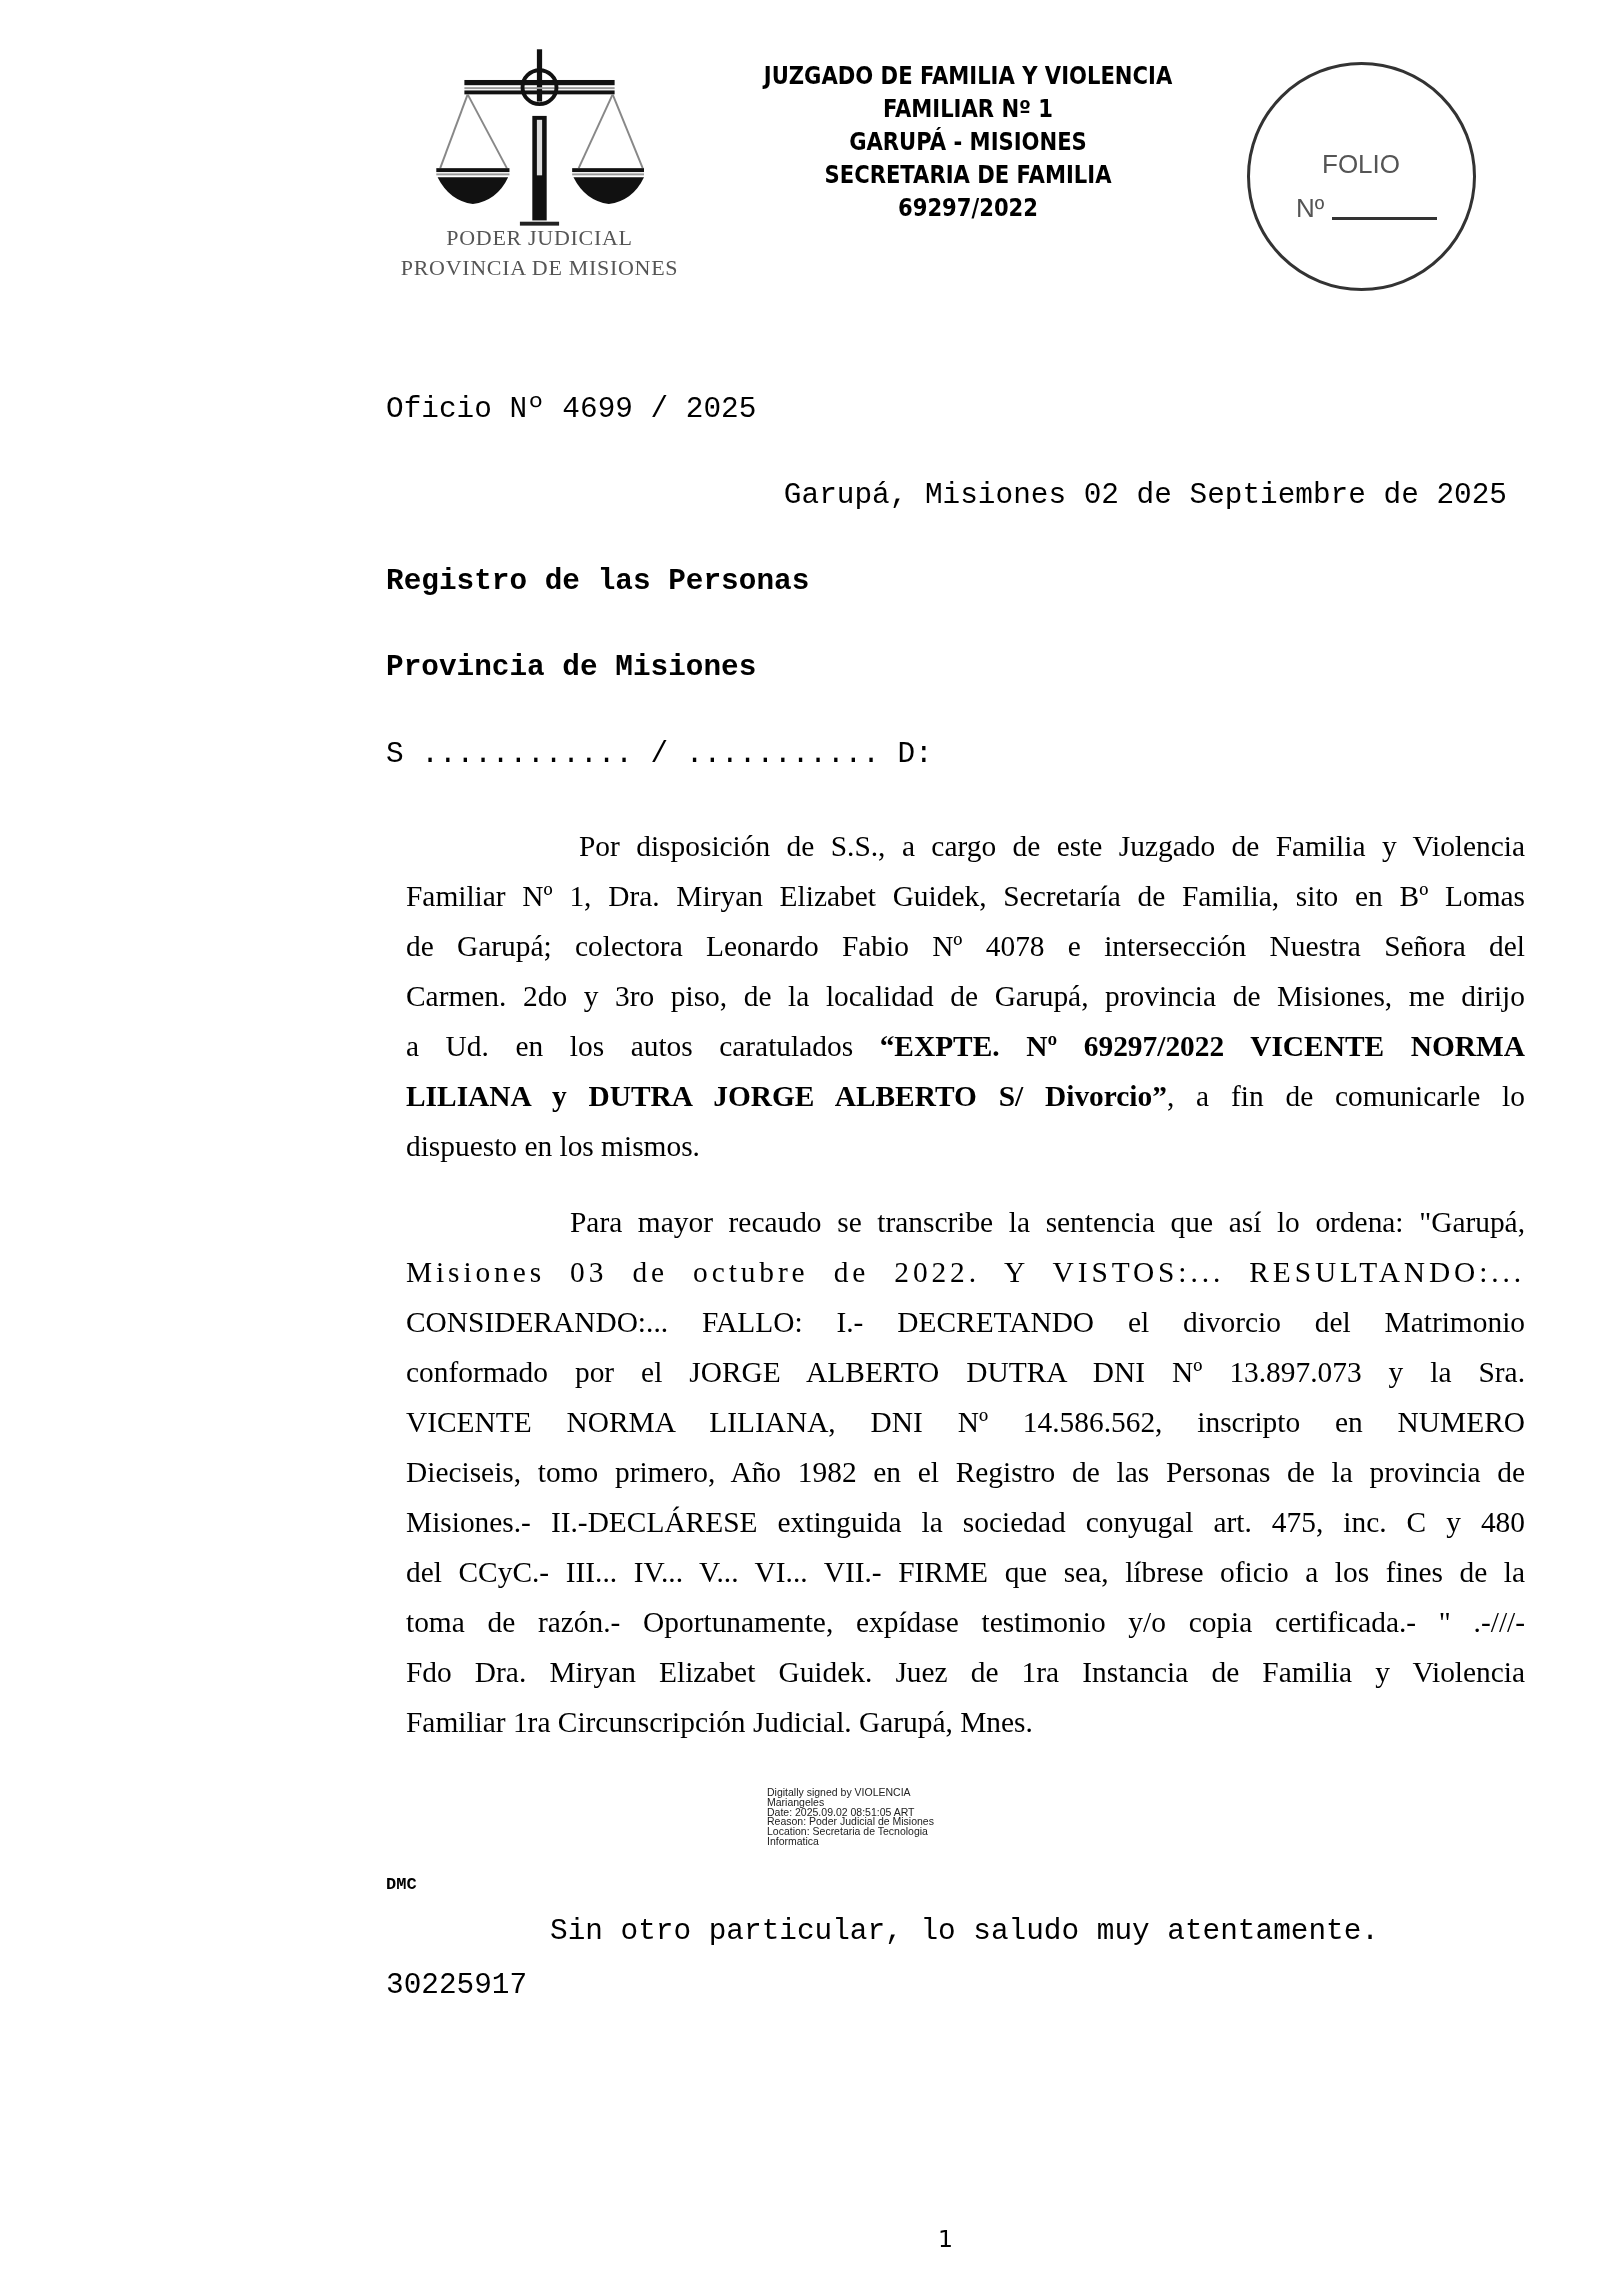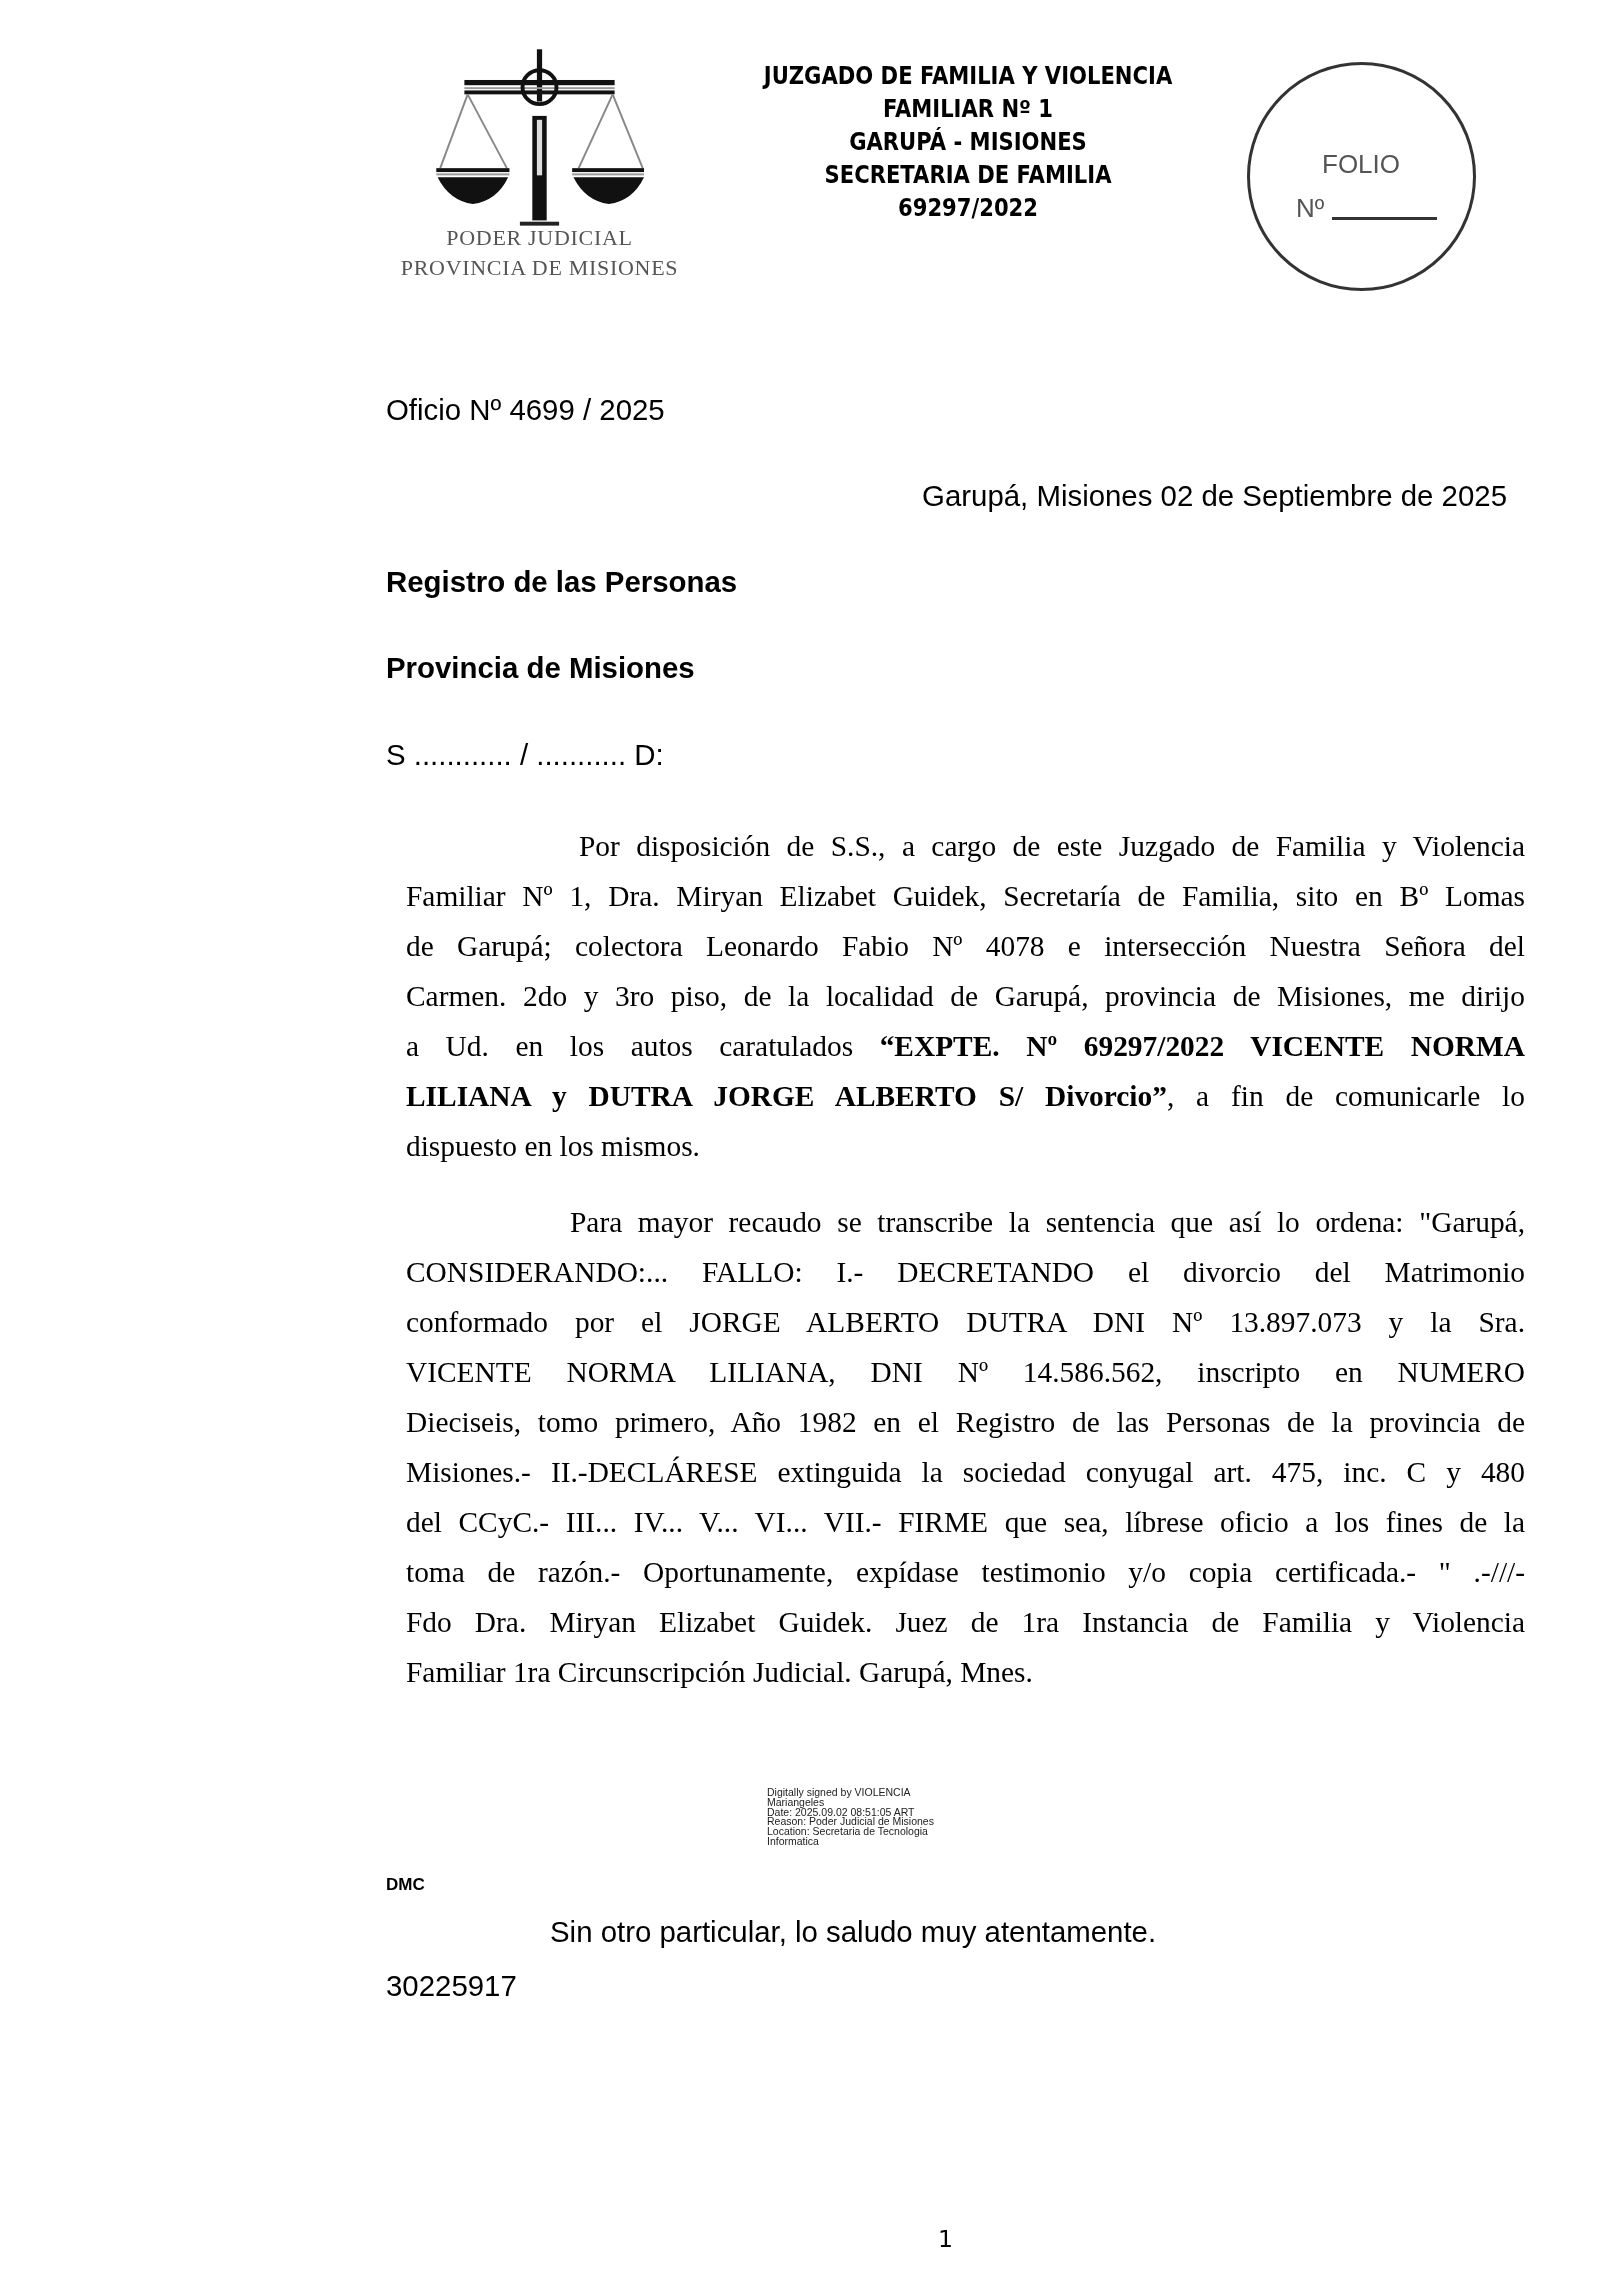--- a/index.html
+++ b/index.html
@@ -21,21 +21,21 @@
 
   .folio { position: absolute; left: 1247px; top: 62px; width: 229px; height: 229px;
     border: 3.3px solid #333; border-radius: 50%; box-sizing: border-box; }
   .folio-label { position: absolute; left: 72px; top: 52px; font-family: "Liberation Sans", sans-serif;
     font-size: 26px; color: #555; margin-top: 32px; }
   .folio-no { position: absolute; left: 46px; top: 128px; font-family: "Liberation Sans", sans-serif;
     font-size: 26px; color: #555; }
   .folio-line { position: absolute; left: 82px; top: 152px; width: 105px; height: 2.6px; background: #333; }
 
   
-  .txt { position: absolute; font-family: Liberation Sans, sans-serif; font-size: 29.4px; white-space: nowrap; text-align: center; }
+  .txt { position: absolute; font-family: Liberation Mono, monospace; font-size: 29.4px; white-space: nowrap; text-align: center; }
   .bold { font-weight: bold; }
   .para { position: absolute; left: 386px; width: 1119px; font-family: "Liberation Serif", serif;
     font-size: 29.4px; line-height: 50px; text-align: justify; margin-left: 20px; }
   .para .indent { display: inline-block; width: 173px; }
   .para-line { display: block; text-align: justify; text-align-last: justify; white-space: nowrap; }
   .para-line.last { text-align-last: left; }
   .spaced { letter-spacing: 3.9px; }
 
   .signature { position: absolute; left: 767px; top: 1788px; font-family: "Liberation Sans", sans-serif;
     font-size: 10.5px; line-height: 9.8px; color: #222; }
@@ -107,20 +107,21 @@
     <span class="para-line">Familiar Nº 1, Dra. Miryan Elizabet Guidek, Secretaría de Familia, sito en Bº Lomas</span>
     <span class="para-line">de Garupá; colectora Leonardo Fabio Nº 4078 e intersección Nuestra Señora del</span>
     <span class="para-line">Carmen.  2do y 3ro piso, de la localidad de Garupá, provincia de Misiones, me dirijo</span>
     <span class="para-line"><span>a Ud. en los autos caratulados </span><b>“EXPTE. Nº 69297/2022 VICENTE NORMA</b></span>
     <span class="para-line"><b>LILIANA y DUTRA JORGE ALBERTO S/ Divorcio”</b><span>, a fin de comunicarle lo</span></span>
     <span class="para-line last">dispuesto en los mismos.</span>
   </div>
 
   <div class="para" style="top:1197px;">
     <span class="para-line"><span class="indent" style="width:164px"></span><span>Para mayor recaudo se transcribe la sentencia que así lo ordena: "Garupá,</span></span>
+    <span class="para-line spaced">Misiones 03 de octubre de 2022. Y VISTOS:... RESULTANDO:...</span>
     <span class="para-line">CONSIDERANDO:... FALLO: I.- DECRETANDO el divorcio del Matrimonio</span>
     <span class="para-line">conformado por el JORGE ALBERTO DUTRA DNI Nº 13.897.073 y la Sra.</span>
     <span class="para-line">VICENTE NORMA LILIANA, DNI Nº 14.586.562, inscripto en NUMERO</span>
     <span class="para-line">Dieciseis, tomo primero, Año 1982 en el Registro de las Personas de la provincia de</span>
     <span class="para-line">Misiones.- II.-DECLÁRESE extinguida la sociedad conyugal art. 475, inc. C y 480</span>
     <span class="para-line">del CCyC.- III... IV... V... VI... VII.- FIRME que sea, líbrese oficio a los fines de la</span>
     <span class="para-line">toma de razón.- Oportunamente, expídase testimonio y/o copia certificada.- " .-///-</span>
     <span class="para-line">Fdo Dra. Miryan Elizabet Guidek. Juez de 1ra Instancia de Familia y Violencia</span>
     <span class="para-line last">Familiar 1ra Circunscripción Judicial. Garupá, Mnes.</span>
   </div>

